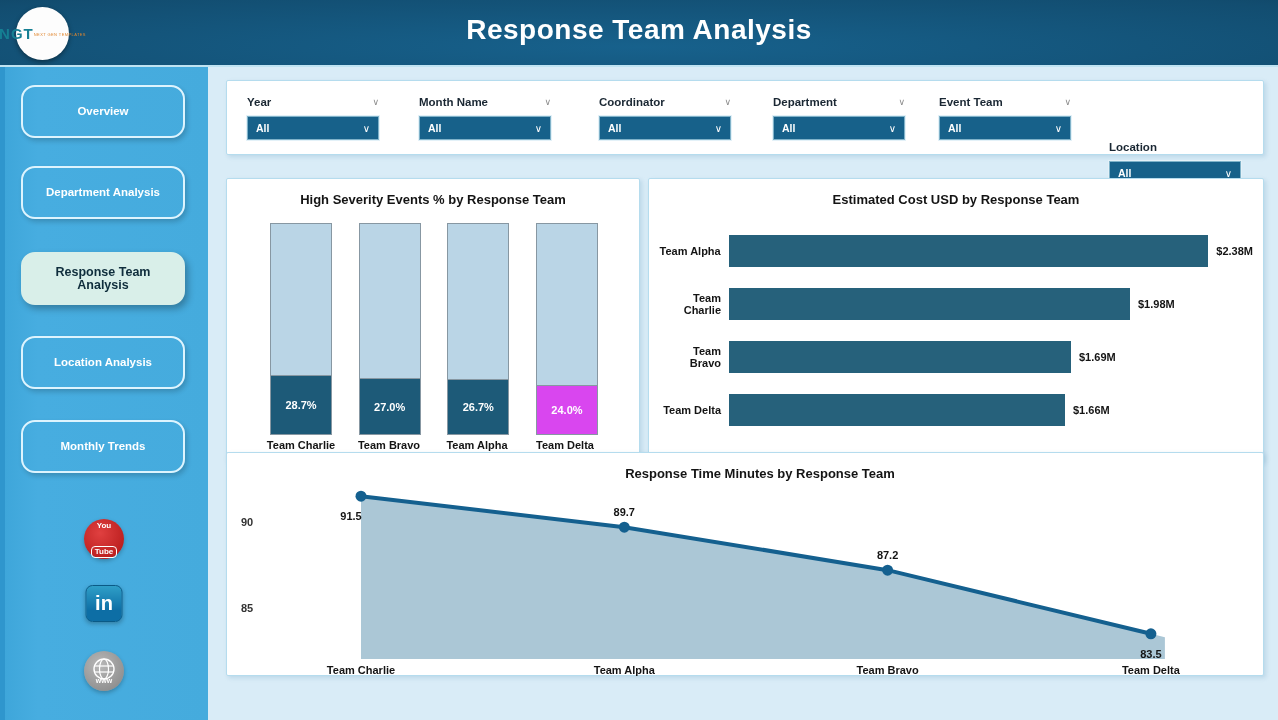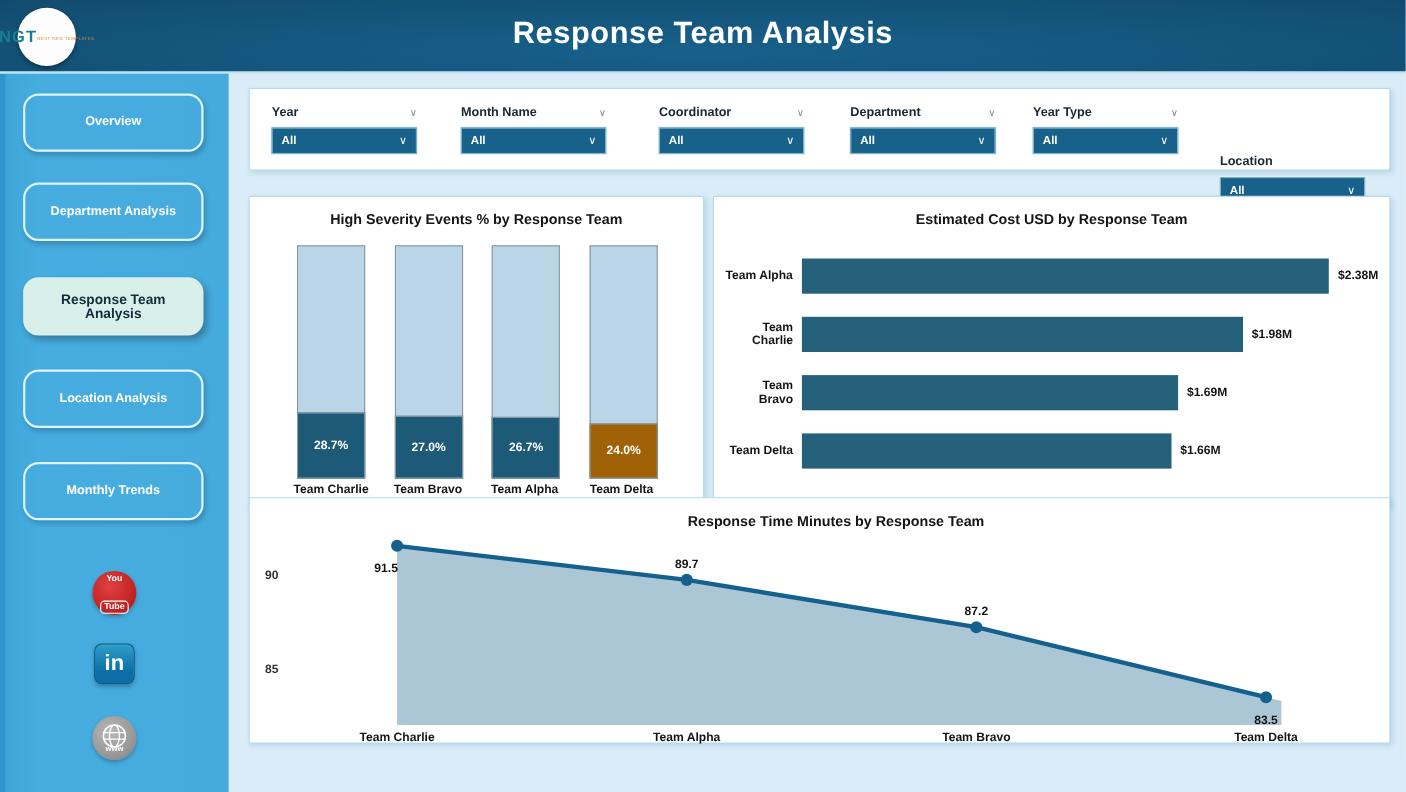--- a/index.html
+++ b/index.html
@@ -165,21 +165,21 @@
             <span class="filter-label">Department</span>
             <span class="filter-caret">∨</span>
           </div>
           <div class="dropdown">
             <span class="dropdown-value">All</span>
             <span class="dropdown-caret">∨</span>
           </div>
         </div>
         <div class="filter-group" style="left: 712px;">
           <div class="filter-label-row">
-            <span class="filter-label">Year Type</span>
+            <span class="filter-label">Event Team</span>
             <span class="filter-caret">∨</span>
           </div>
           <div class="dropdown">
             <span class="dropdown-value">All</span>
             <span class="dropdown-caret">∨</span>
           </div>
         </div>
         <div class="filter-group" style="left: 882px; margin-top: 45px;">
           <div class="filter-label-row">
             <span class="filter-label">Location</span>
@@ -203,21 +203,21 @@
             <div class="c1-dark" style="height: 27%; background: rgb(29, 90, 120);">
               <span class="c1-val">27.0%</span>
             </div>
           </div>
           <div class="c1-col">
             <div class="c1-dark" style="height: 26.7%; background: rgb(29, 90, 120); margin-top: 36px;">
               <span class="c1-val">26.7%</span>
             </div>
           </div>
           <div class="c1-col">
-            <div class="c1-dark" style="height: 24%; background: #a16207; align-items: center;">
+            <div class="c1-dark" style="height: 24%; background: #d946ef; align-items: center;">
               <span class="c1-val">24.0%</span>
             </div>
           </div>
         </div>
       <div class="c1-cats">
           <div class="c1-cat">Team Charlie</div>
           <div class="c1-cat">Team Bravo</div>
           <div class="c1-cat">Team Alpha</div>
           <div class="c1-cat">Team Delta</div>
         </div>

